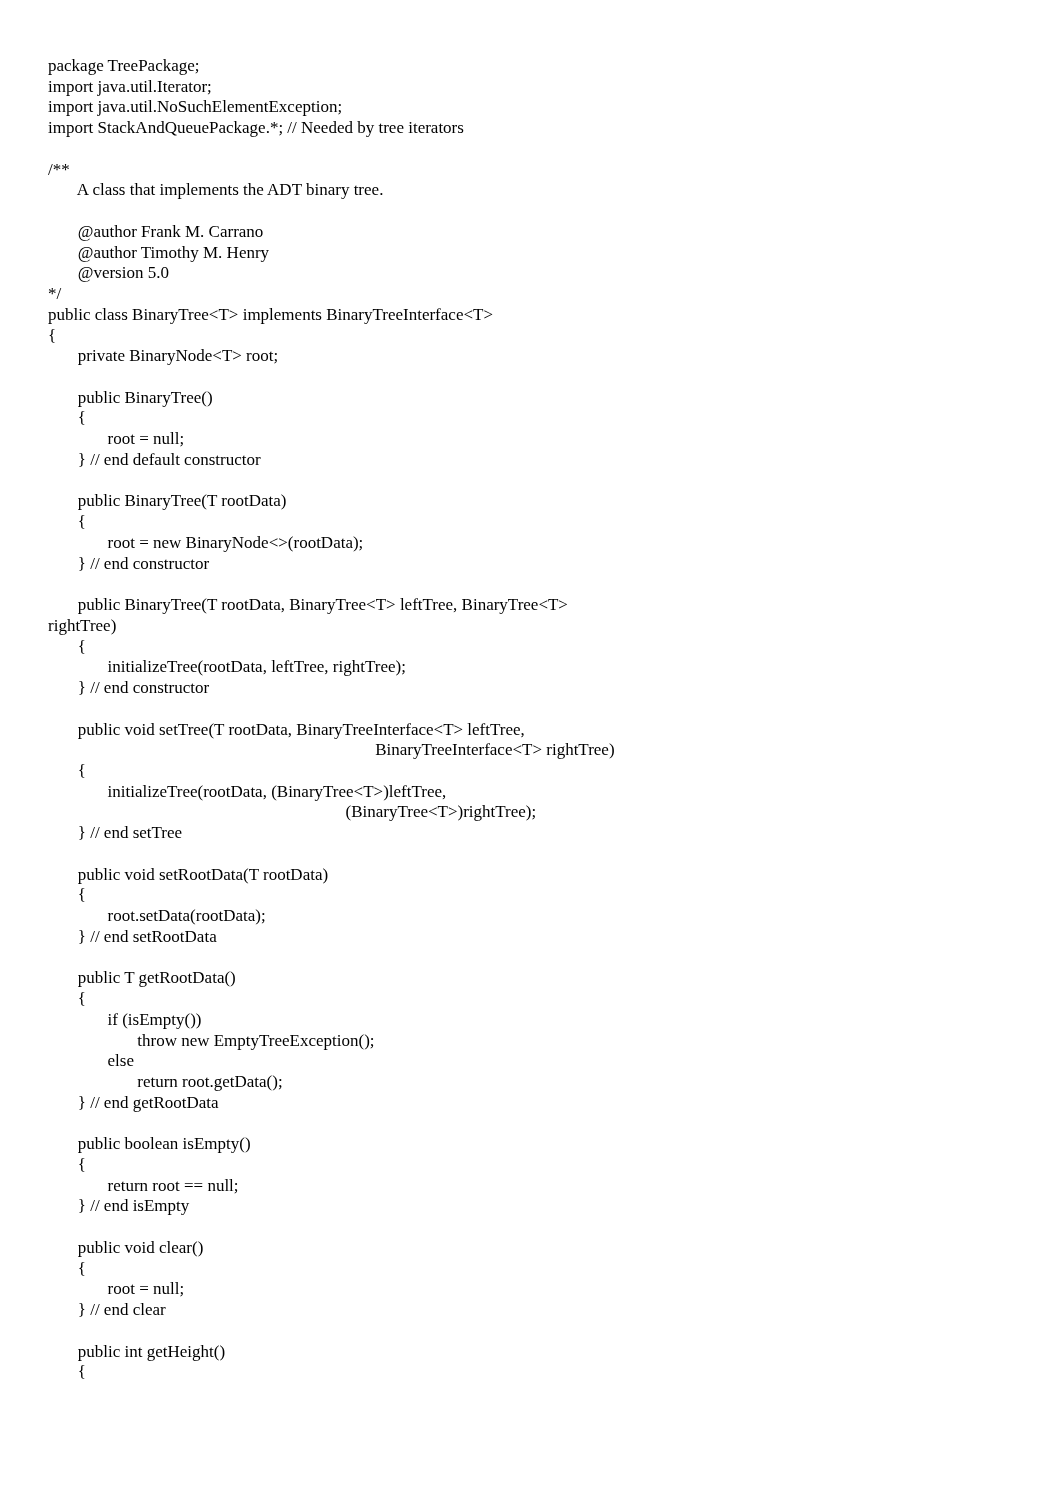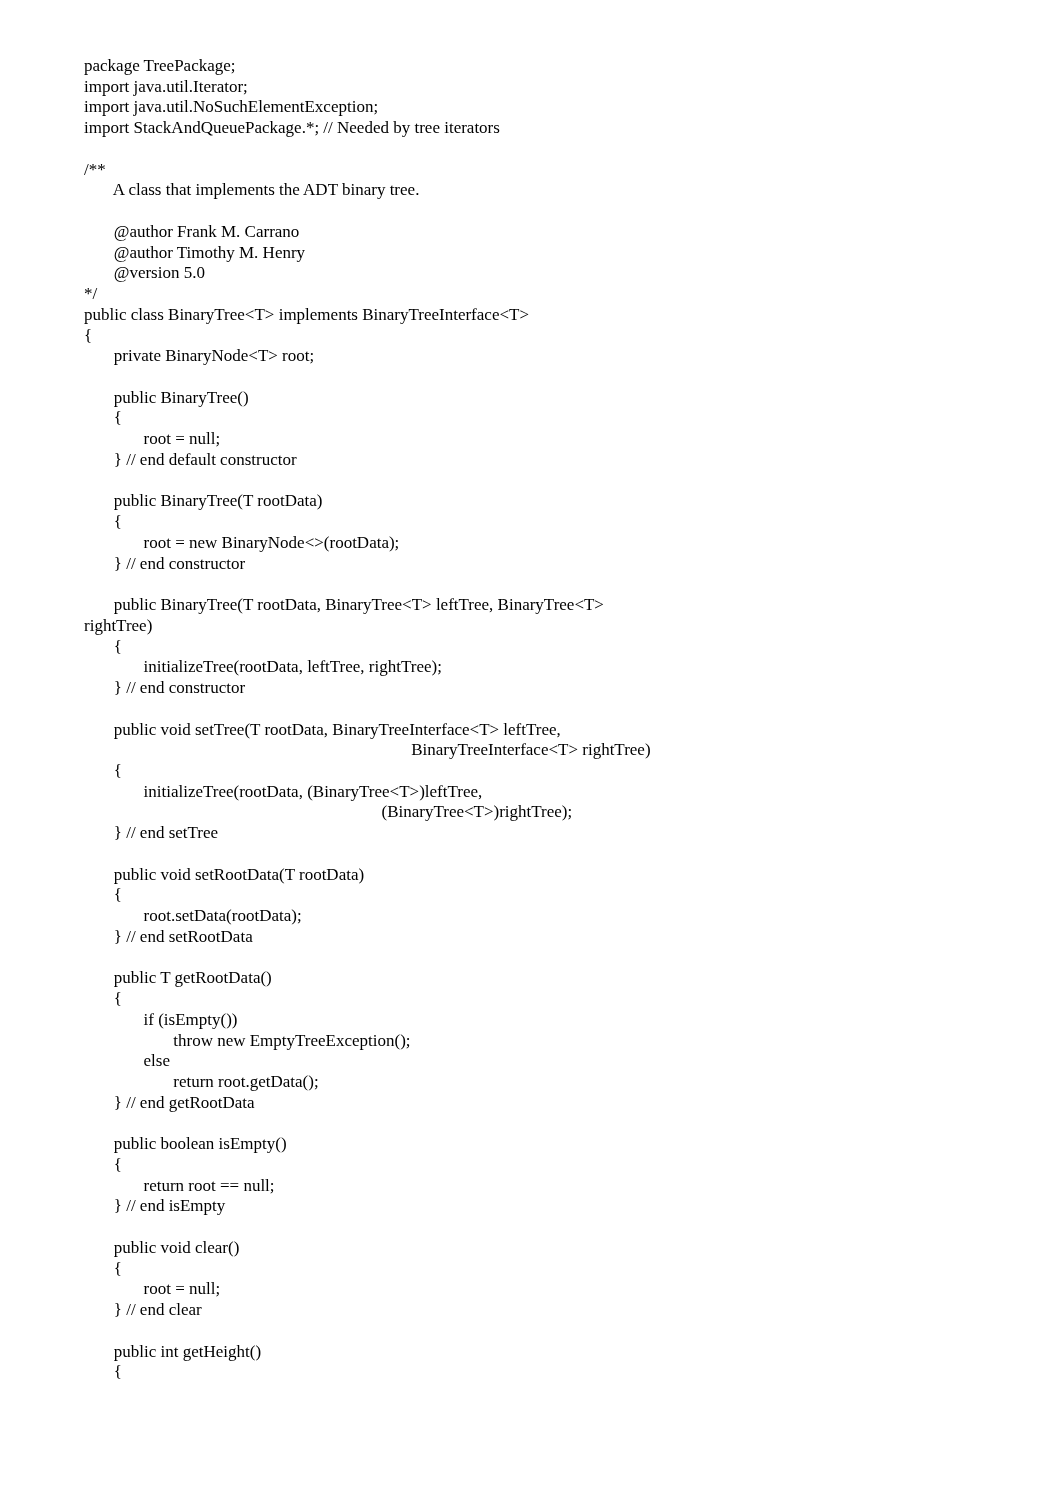--- a/index.html
+++ b/index.html
@@ -5,21 +5,21 @@
   html, body {
     margin: 0;
     padding: 0;
     background: #ffffff;
     width: 1062px;
   }
   .page {
     box-sizing: border-box;
     width: 1062px;
     min-height: 1506px;
-    padding: 56px 60px 40px 84px;
+    padding: 56px 60px 40px 48px;
     font-family: "Times New Roman", Times, serif;
     font-size: 17px;
     line-height: 1.22;
     color: #000000;
     white-space: pre;
   }
 </style>
 </head>
 <body>
 

